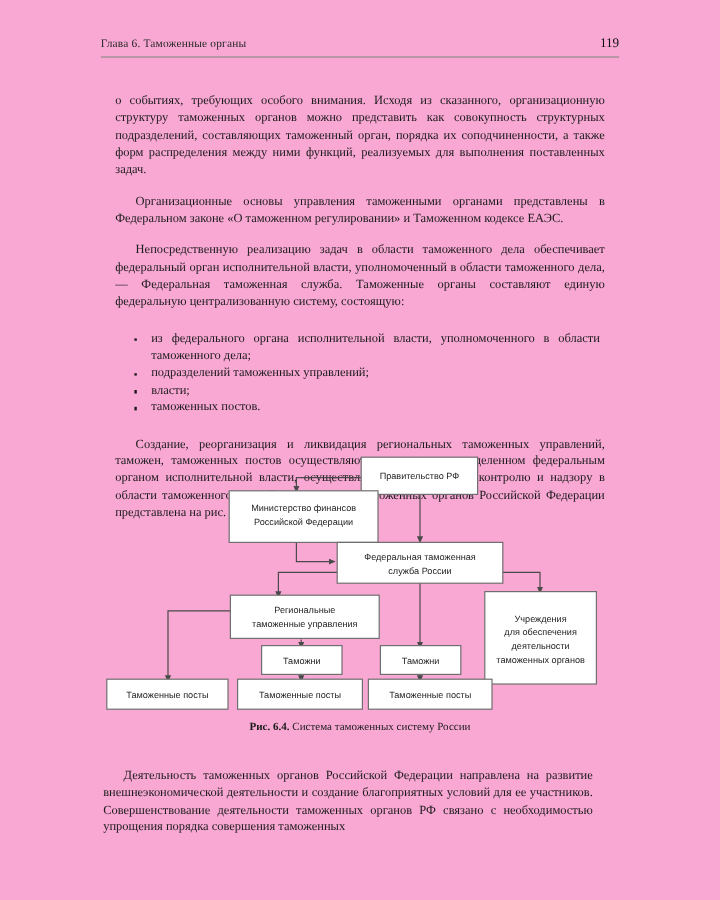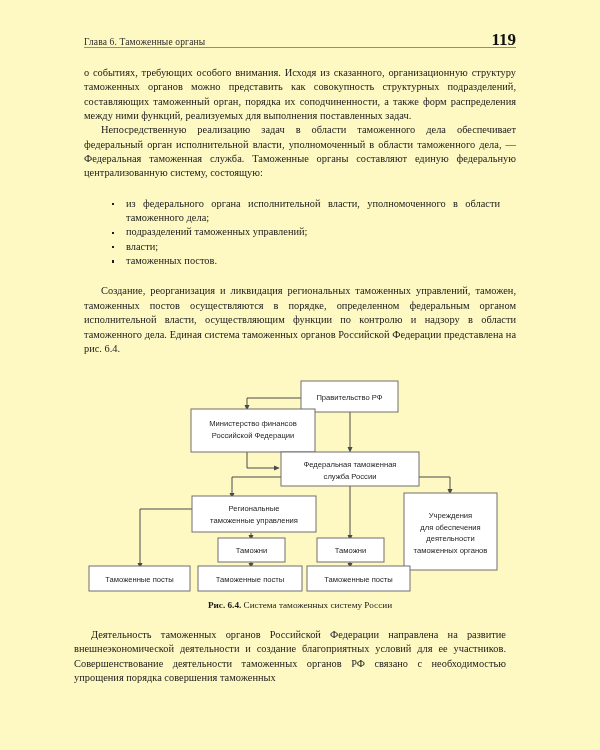--- a/index.html
+++ b/index.html
@@ -12,61 +12,61 @@
     height: 750px;
     position: relative;
     font-family: "Liberation Serif", serif;
     color: #1a1a1a;
     overflow: hidden;
   }
 
   .page {
     position: absolute;
     inset: 0;
-    background: #fef9c3;
+    background: #f9a8d4;
   }
 
   
   .runhead {
     position: absolute;
     left: 84px;
     top: 30px;
     width: 432px;
     display: flex;
     align-items: baseline;
     justify-content: space-between;
   }
   .runhead-title {
     font-size: 9.5px;
     letter-spacing: .15px;
     color: #2a2a2a;
   }
   .runhead-page {
-    font-size: 17px;
-    font-weight: bold;
+    font-size: 11px;
+    font-weight: normal;
     color: #111;
   }
   .runhead-rule {
     position: absolute;
     left: 84px;
     top: 47px;
     width: 432px;
     height: 1px;
     background: #8d8d8d;
   }
 
   
   .content {
     position: absolute;
     left: 84px;
     top: 66px;
     width: 432px;
   }
   p.para {
-    margin: 0;
+    margin: 12px;
     font-size: 10.4px;
     line-height: 14.35px;
     text-align: justify;
     text-indent: 17px;
     color: #1b1b1b;
     hyphens: manual;
   }
   p.para.noindent { text-indent: 0; }
 
   ul.bullets {
@@ -135,20 +135,21 @@
 <div class="page">
 
   <div class="runhead">
     <span class="runhead-title">Глава 6. Таможенные органы</span>
     <span class="runhead-page">119</span>
   </div>
   <div class="runhead-rule"></div>
 
   <div class="content">
     <p class="para noindent">о событиях, требующих особого внимания. Исходя из сказанного, организационную структуру таможенных органов можно представить как совокупность структурных подразделений, составляющих таможенный орган, порядка их соподчиненности, а также форм распределения между ними функций, реализуемых для выполнения поставленных задач.</p>
+    <p class="para">Организационные основы управления таможенными органами представлены в Федеральном законе «О таможенном регулировании» и Таможенном кодексе ЕАЭС.</p>
     <p class="para">Непосредственную реализацию задач в области таможенного дела обеспечивает федеральный орган исполнительной власти, уполномоченный в области таможенного дела, — Федеральная таможенная служба. Таможенные органы составляют единую федеральную централизованную систему, состоящую:</p>
     <ul class="bullets">
       <li>из федерального органа исполнительной власти, уполномоченного в области таможенного дела;</li>
       <li>подразделений таможенных управлений;</li>
       <li>власти;</li>
       <li>таможенных постов.</li>
     </ul>
     <p class="para">Создание, реорганизация и ликвидация региональных таможенных управлений, таможен, таможенных постов осуществляются в порядке, определенном федеральным органом исполнительной власти, осуществляющим функции по контролю и надзору в области таможенного дела. Единая система таможенных органов Российской Федерации представлена на рис. 6.4.</p>
   </div>
 

